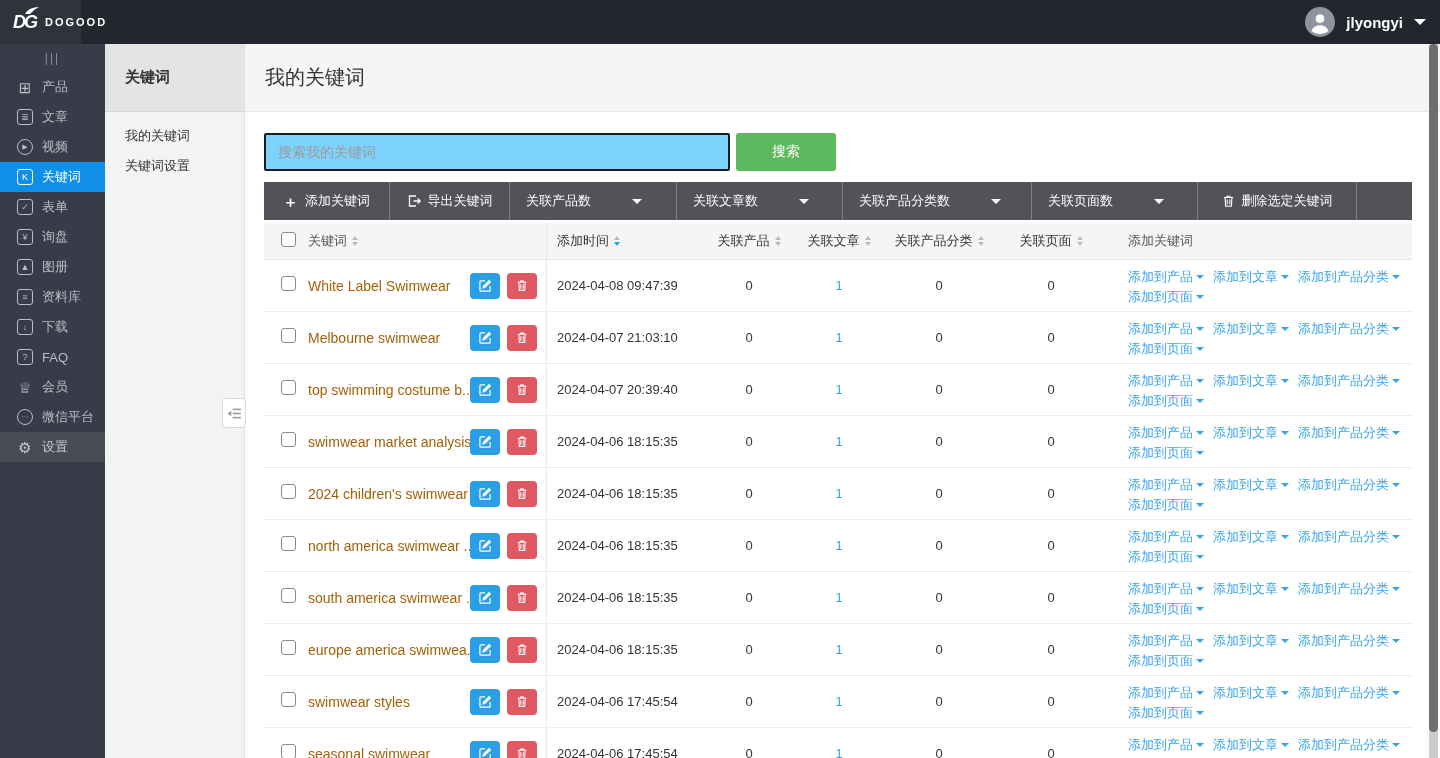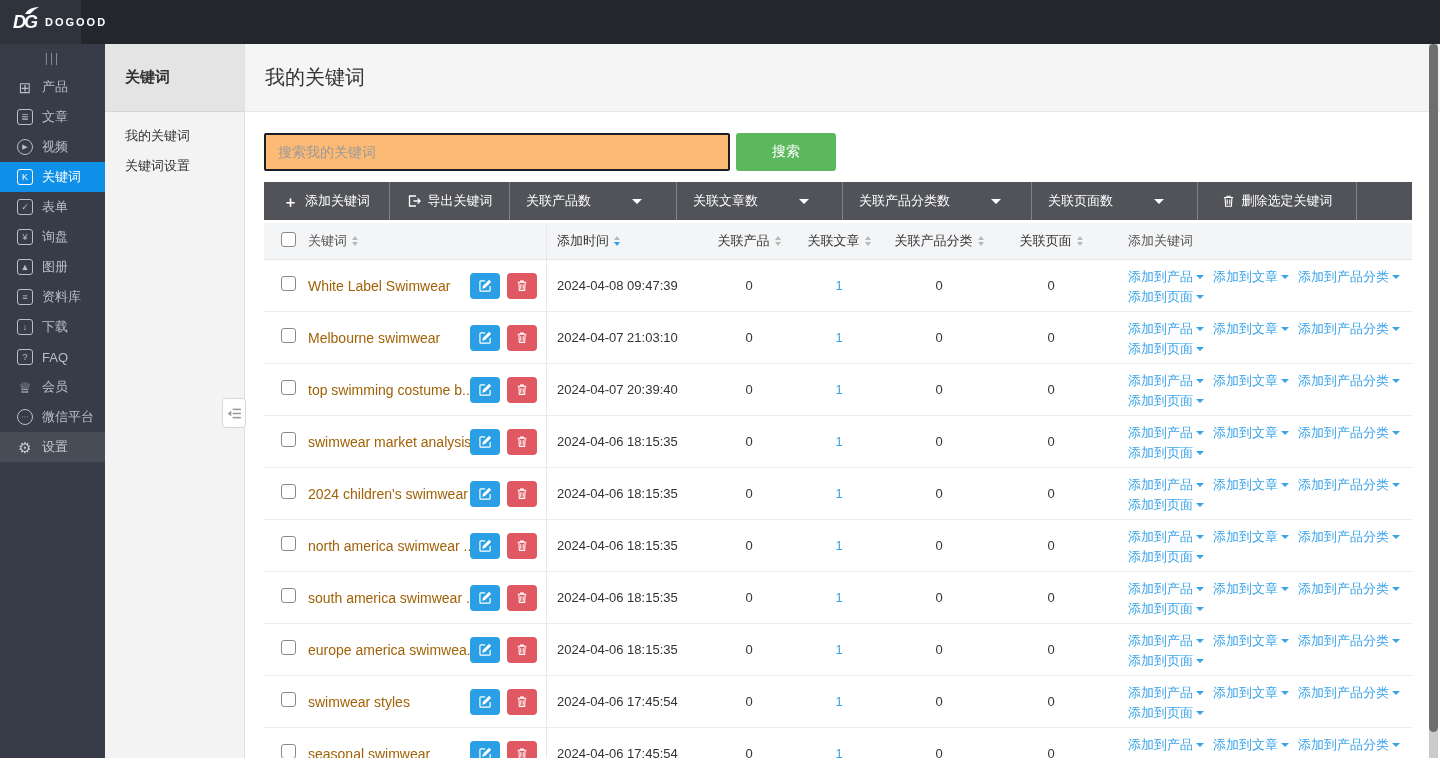--- a/index.html
+++ b/index.html
@@ -34,21 +34,21 @@
   .sub-items { padding-top:9px; }
   .sub-item { height:30px; display:flex; align-items:center; padding-left:20px; font-size:13px; color:#333; cursor:pointer; }
 
   
   .main { position:absolute; left:245px; top:44px; width:1195px; height:714px; background:#fff; }
   .title-bar { height:68px; background:#f5f5f6; border-bottom:1px solid #e8e8e8; display:flex; align-items:center; padding-left:20px; box-sizing:border-box; }
   .page-title { font-size:20px; font-weight:400; color:#333; }
   .content { padding:21px 0 0 19px; }
 
   .search-row { display:flex; }
-  .search-input { width:466px; height:38px; box-sizing:border-box; border:2px solid #1a1d23; border-radius:2px; padding:8px 12px; font-size:14px; color:#333; outline:none; background:#fdba74; }
+  .search-input { width:466px; height:38px; box-sizing:border-box; border:2px solid #1a1d23; border-radius:2px; padding:8px 12px; font-size:14px; color:#333; outline:none; background:#7dd3fc; }
   .search-input::placeholder { color:#9a9a9a; }
   .search-btn { width:100px; height:38px; margin-left:6px; background:var(--green,#5cb85c); color:#fff; border:none; border-radius:3px; font-size:14px; cursor:pointer; }
 
   .toolbar { margin-top:11px; width:1148px; height:38px; background:var(--toolbar,#515359); display:flex; color:#fff; }
   .tb-seg { display:flex; align-items:center; box-sizing:border-box; border-right:1px solid rgba(255,255,255,.28); font-size:13px; cursor:pointer; height:38px; }
   .tb-btn { justify-content:center; gap:7px; }
   .tb-btn .plus { font-weight:bold; font-size:15px; line-height:1; }
   .tb-dd { justify-content:flex-start; padding:0 30px 0 16px;gap:41px; }
   .caret-down { width:0; height:0; border-left:5px solid transparent; border-right:5px solid transparent; border-top:5px solid #fff; }
   .tb-fill { flex:1; border-right:none; cursor:default; }
@@ -92,20 +92,31 @@
 
   <header class="topbar">
     <div class="logo-block">
       <span class="logo-mono">DG</span>
       <span class="logo-mono" style="position:static;font-size:0;">
           <svg width="16" height="9" viewBox="0 0 16 9" style="position:absolute;left:24px;top:6px;">
             <path d="M1 8 Q5 1 15 1 Q9 4 6 8 Z" fill="#fff"></path>
           </svg>
         </span>
       <span class="logo-text">DOGOOD</span>
+    </div>
+    <div class="topbar-user">
+      <span style="display:flex;">
+        <svg width="30" height="30" viewBox="0 0 24 24">
+          <circle cx="12" cy="12" r="12" fill="#8f959c"></circle>
+          <circle cx="12" cy="9.3" r="3.5" fill="#fff"></circle>
+          <path d="M5.2 19.4c.9-3.1 3.5-4.8 6.8-4.8s5.9 1.7 6.8 4.8a12 12 0 0 1-13.6 0z" fill="#fff"></path>
+        </svg>
+      </span>
+      <span class="user-name">jlyongyi</span>
+      <span class="user-caret"></span>
     </div>
   </header>
 
   <nav class="sidebar">
     <div class="collapse-row">|||</div>
     <div>
         <div class="side-item">
     <span class="icon ic-plain">⊞</span>
     <span class="lbl">产品</span>
   </div>

